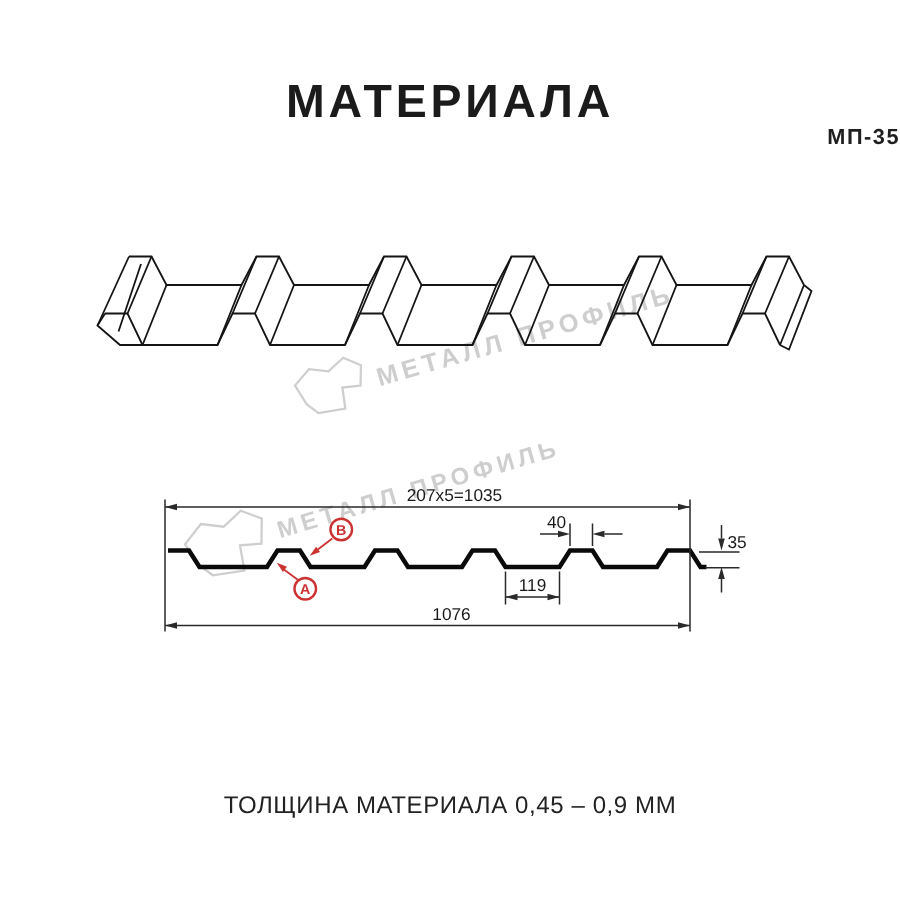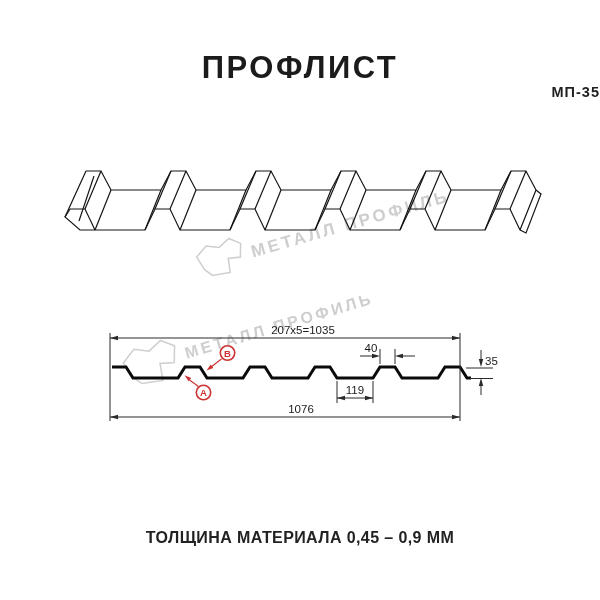--- a/index.html
+++ b/index.html
@@ -10,41 +10,41 @@
   .title{
     position:absolute;top:50px;left:0;width:600px;text-align:center;
     font-size:31px;font-weight:bold;letter-spacing:2.5px;color:#1b1b1b;margin:0;
   }
   .subtitle{
     position:absolute;top:84px;left:0;width:600px;text-align:right;
     font-size:14.5px;font-weight:bold;letter-spacing:1px;color:#1f1f1f;
   }
   .thickness-note{
     position:absolute;top:529px;left:0;width:600px;text-align:center;
-    font-size:16px;font-weight:bold;letter-spacing:0.4px;color:#222222;
+    font-size:16px;font-weight:normal;letter-spacing:0.4px;color:#222222;
   }
   svg.drawing{position:absolute;left:0;top:0;}
   .wm-text{
     font-family:"Liberation Sans", sans-serif;font-size:17px;font-weight:bold;
     letter-spacing:3px;fill:#c9c9c9;
   }
   .wm-text2{font-size:16px;}
   .dim-text{
     font-family:"Liberation Sans", sans-serif;font-size:11.5px;fill:#1a1a1a;
   }
   .callout-letter{
     font-family:"Liberation Sans", sans-serif;font-size:9.5px;font-weight:bold;
   }
 </style>
 </head>
 <body>
 
 <div class="page">
 
-  <h1 class="title">ПРОФЛИСТ</h1>
+  <h1 class="title">МАТЕРИАЛА</h1>
   <div class="subtitle">МП-35</div>
 
   <svg class="drawing" width="600" height="600" viewBox="0 0 600 600">
 
     <g transform="translate(192,248) rotate(-16)" opacity="0.9">
       <path d="M6,24 L2,10 L14,2 L26,7 L38,1 L48,9 L44,22 L32,20 L30,34 L12,32 Z" fill="none" stroke="#c9c9c9" stroke-width="1.5"></path>
       <text class="wm-text" x="56" y="26">МЕТАЛЛ ПРОФИЛЬ</text>
     </g>
 
     <g transform="translate(118,352) rotate(-16.5)" opacity="0.9">

